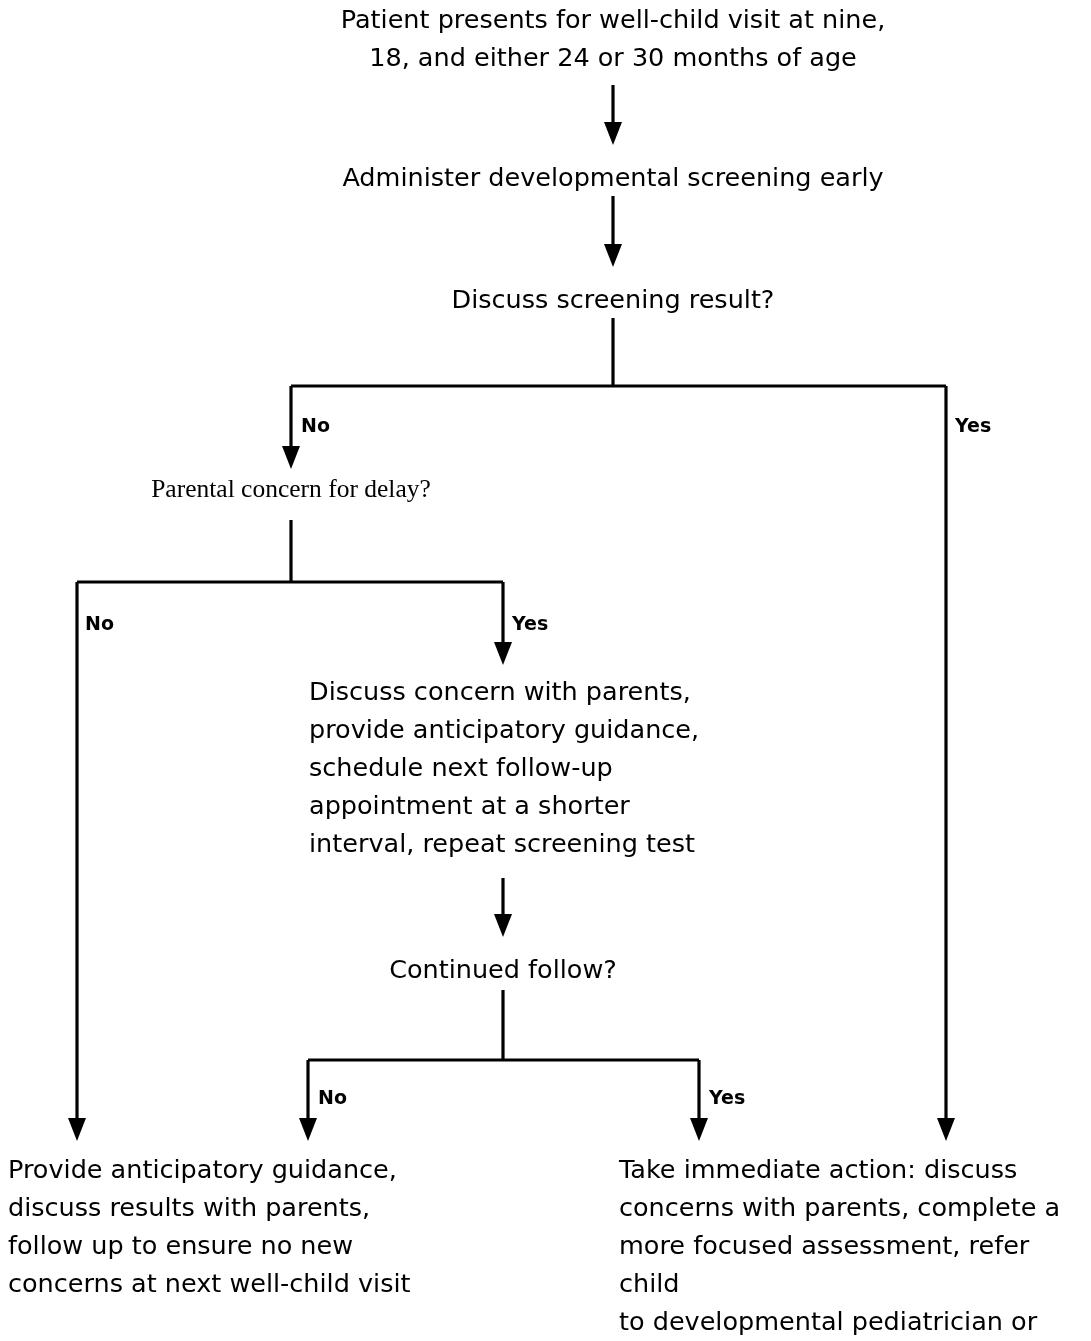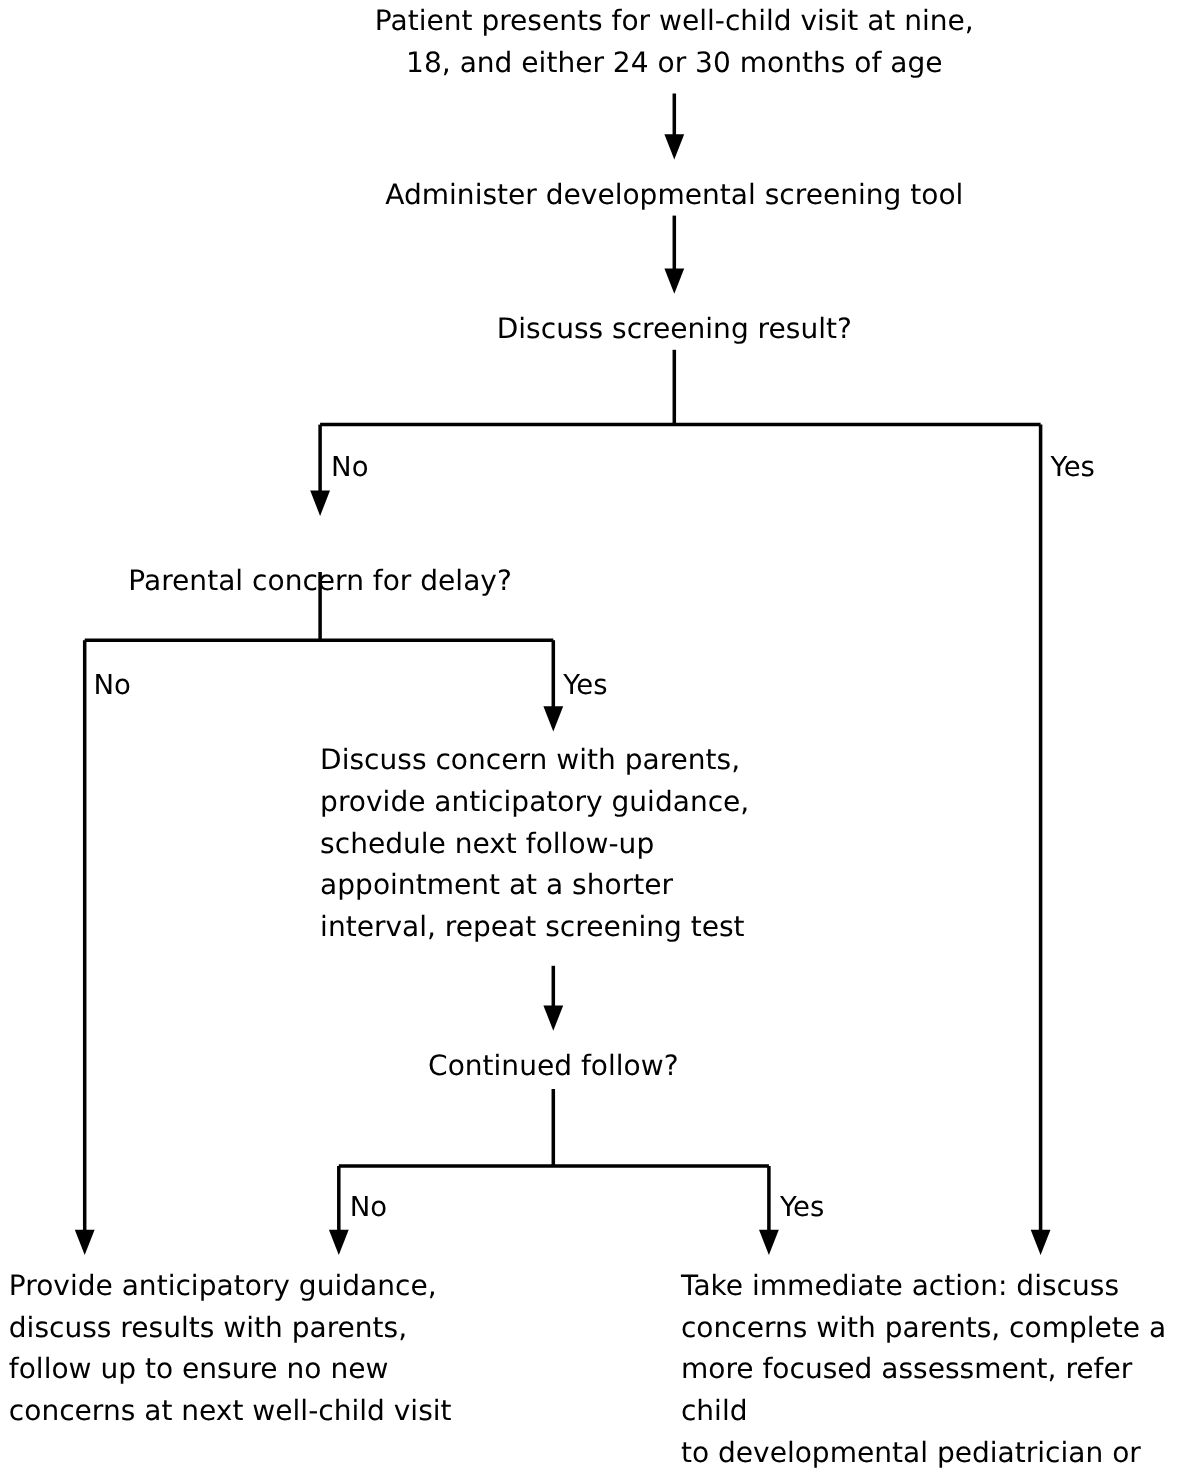--- a/index.html
+++ b/index.html
@@ -25,23 +25,24 @@
     white-space: pre-line;
   }
   .node.center {
     text-align: center;
   }
   .node.left {
     text-align: left;
   }
   .edge-label {
     position: absolute;
-    font-size: 25px;
+    font-size: 19px;
     line-height: 30px;
     color: #000;
+    font-weight: bold;
   }
   svg.connectors {
     position: absolute;
     left: 0;
     top: 0;
     width: 1091px;
     height: 1341px;
     pointer-events: none;
   }
   svg.connectors line,
@@ -94,27 +95,27 @@
     <line x1="308" y1="1060" x2="308" y2="1124"></line>
     <polygon points="308,1141 299,1118 317,1118"></polygon>
 
     <line x1="699" y1="1060" x2="699" y2="1124"></line>
     <polygon points="699,1141 690,1118 708,1118"></polygon>
   </svg>
 
   <div class="node center" style="left:275px; top:0px; width:676px;">Patient presents for well-child visit at nine,
 18, and either 24 or 30 months of age</div>
 
-  <div class="node center" style="left:283px; top:158px; width:660px;">Administer developmental screening tool</div>
+  <div class="node center" style="left:283px; top:158px; width:660px;">Administer developmental screening early</div>
 
   <div class="node center" style="left:383px; top:280px; width:460px;">Discuss screening result?</div>
 
-  <div class="node center" style="left:81px; top:509px; width:420px;">Parental concern for delay?</div>
+  <div class="node center" style="left:81px; top:470px; width:420px;font-family:Liberation Serif, serif;">Parental concern for delay?</div>
 
-  <div class="node left" style="left:291px; top:672px; width:420px;">Discuss concern with parents,
+  <div class="node left" style="left:309px; top:672px; width:420px;">Discuss concern with parents,
 provide anticipatory guidance,
 schedule next follow-up
 appointment at a shorter
 interval, repeat screening test</div>
 
   <div class="node center" style="left:313px; top:950px; width:380px;">Continued follow?</div>
 
   <div class="node left" style="left:8px; top:1150px; width:440px;">Provide anticipatory guidance,
 discuss results with parents,
 follow up to ensure no new

